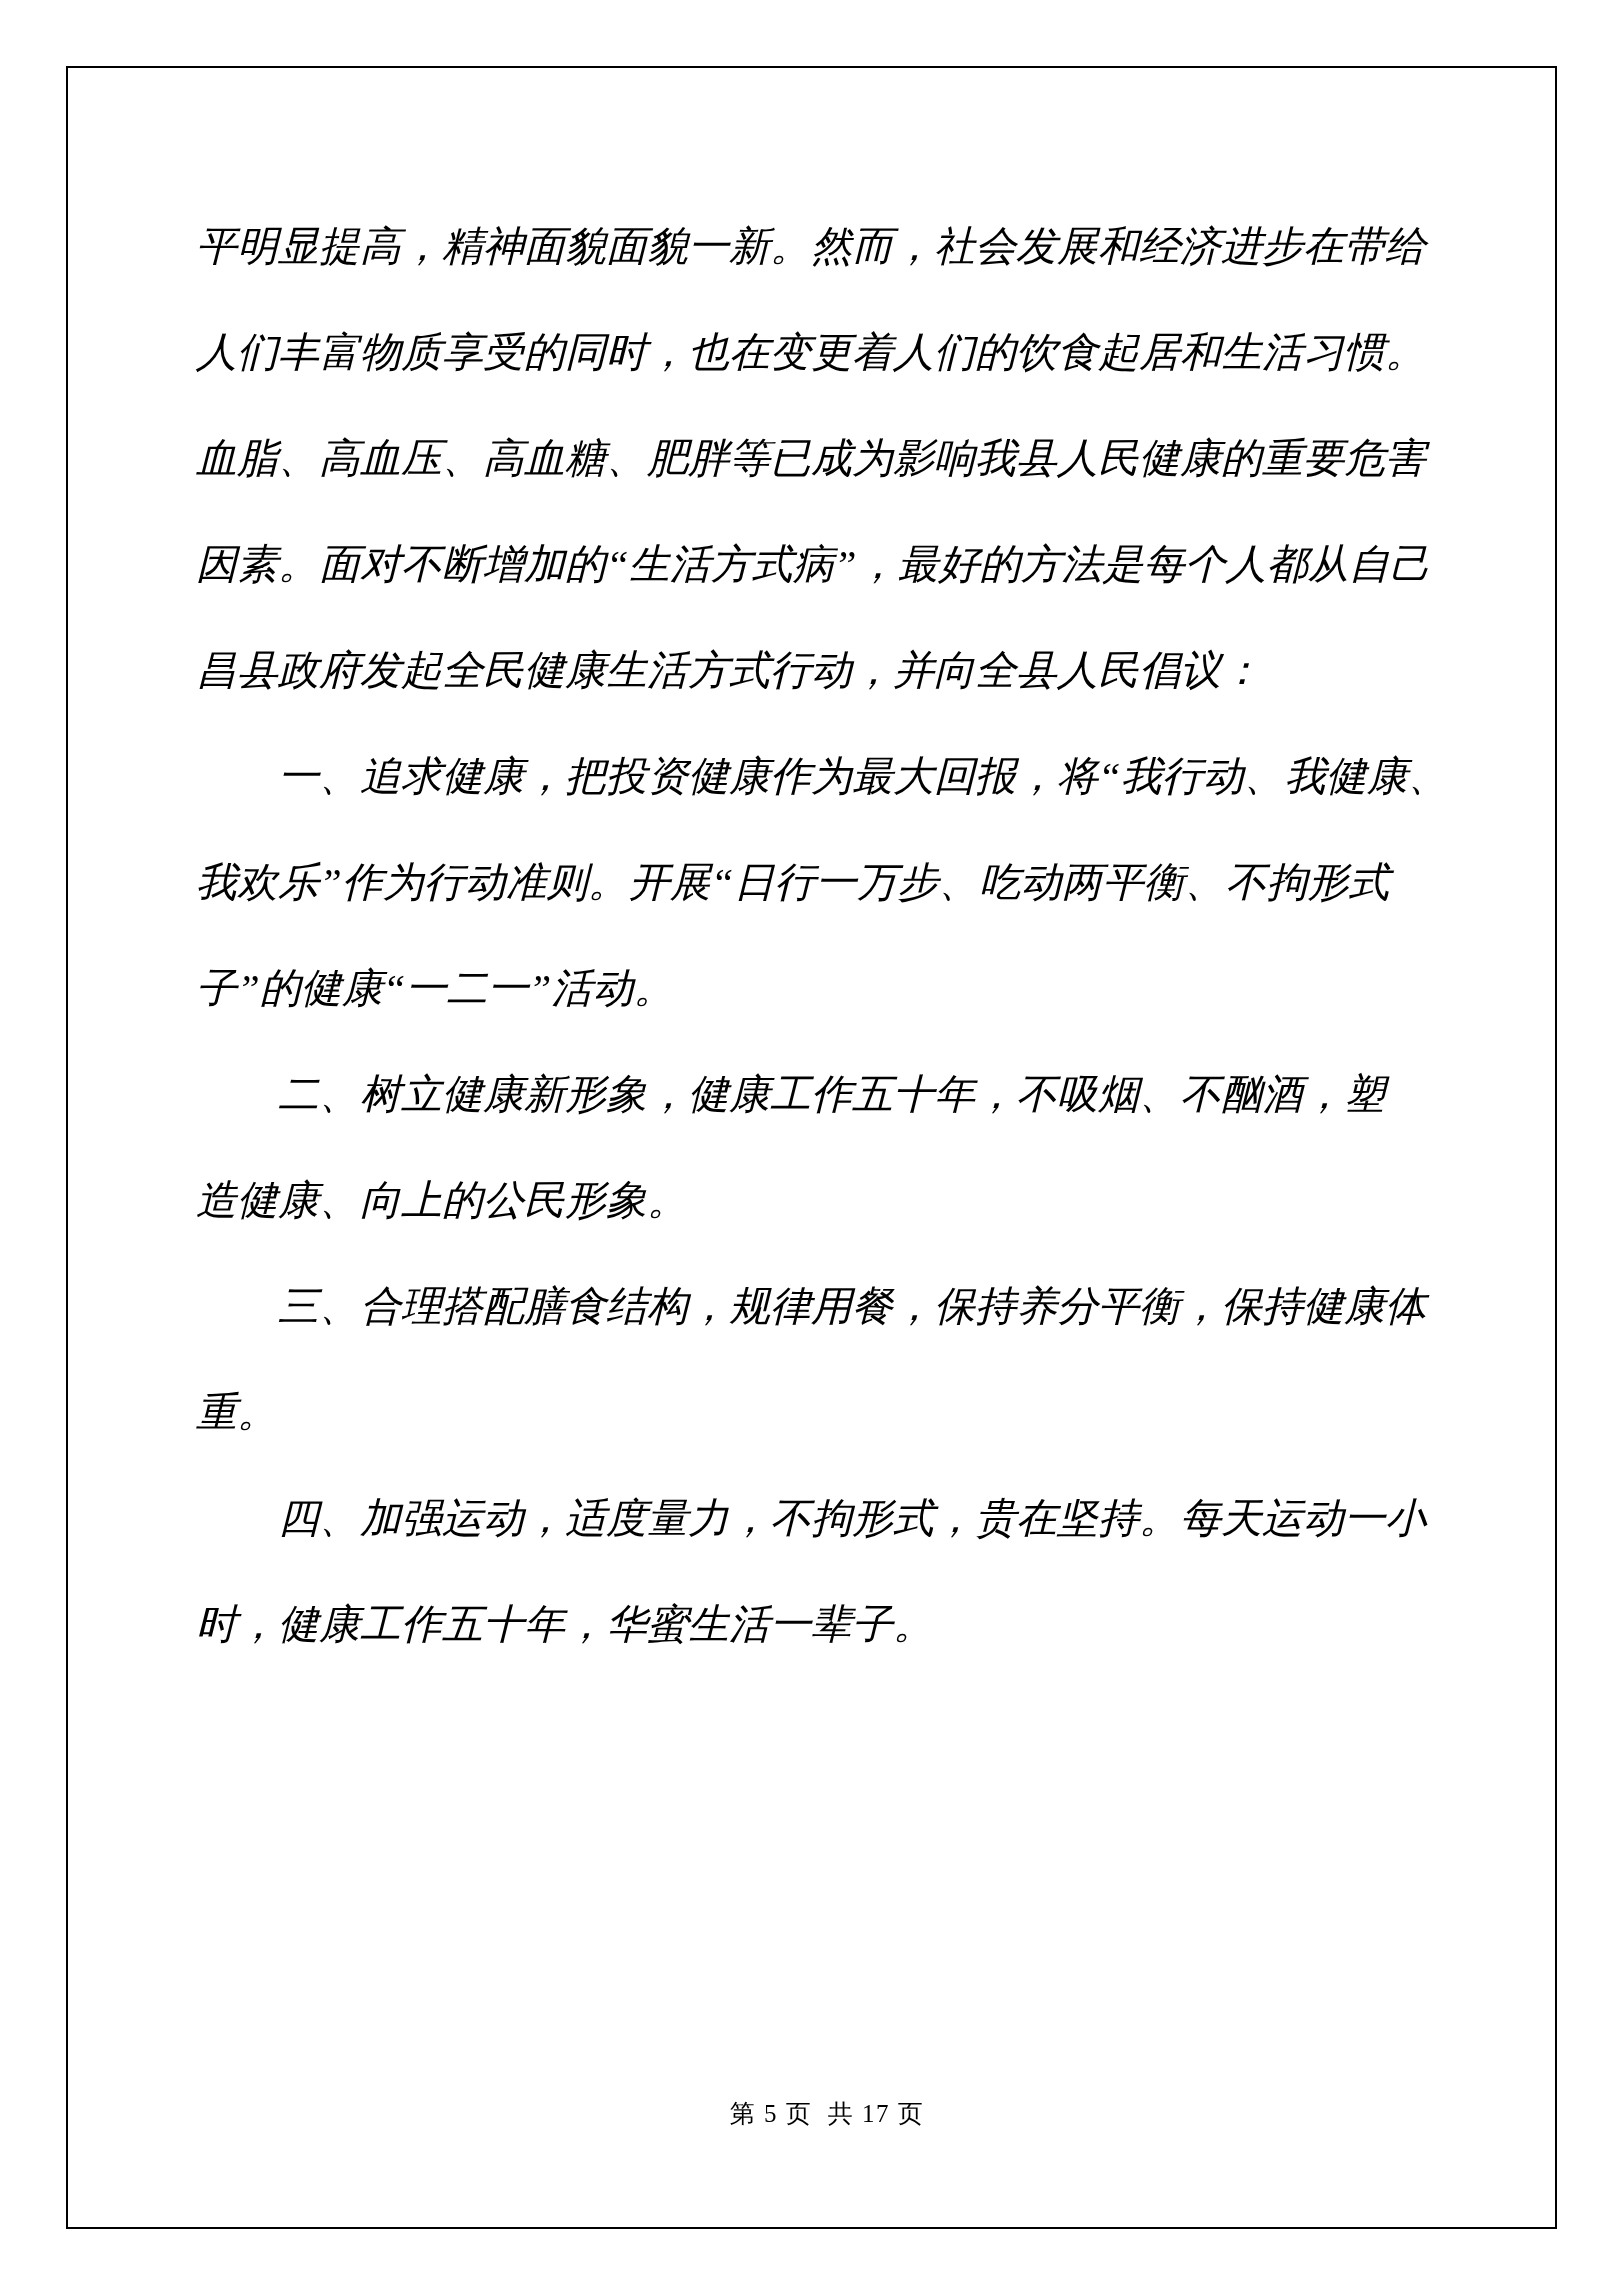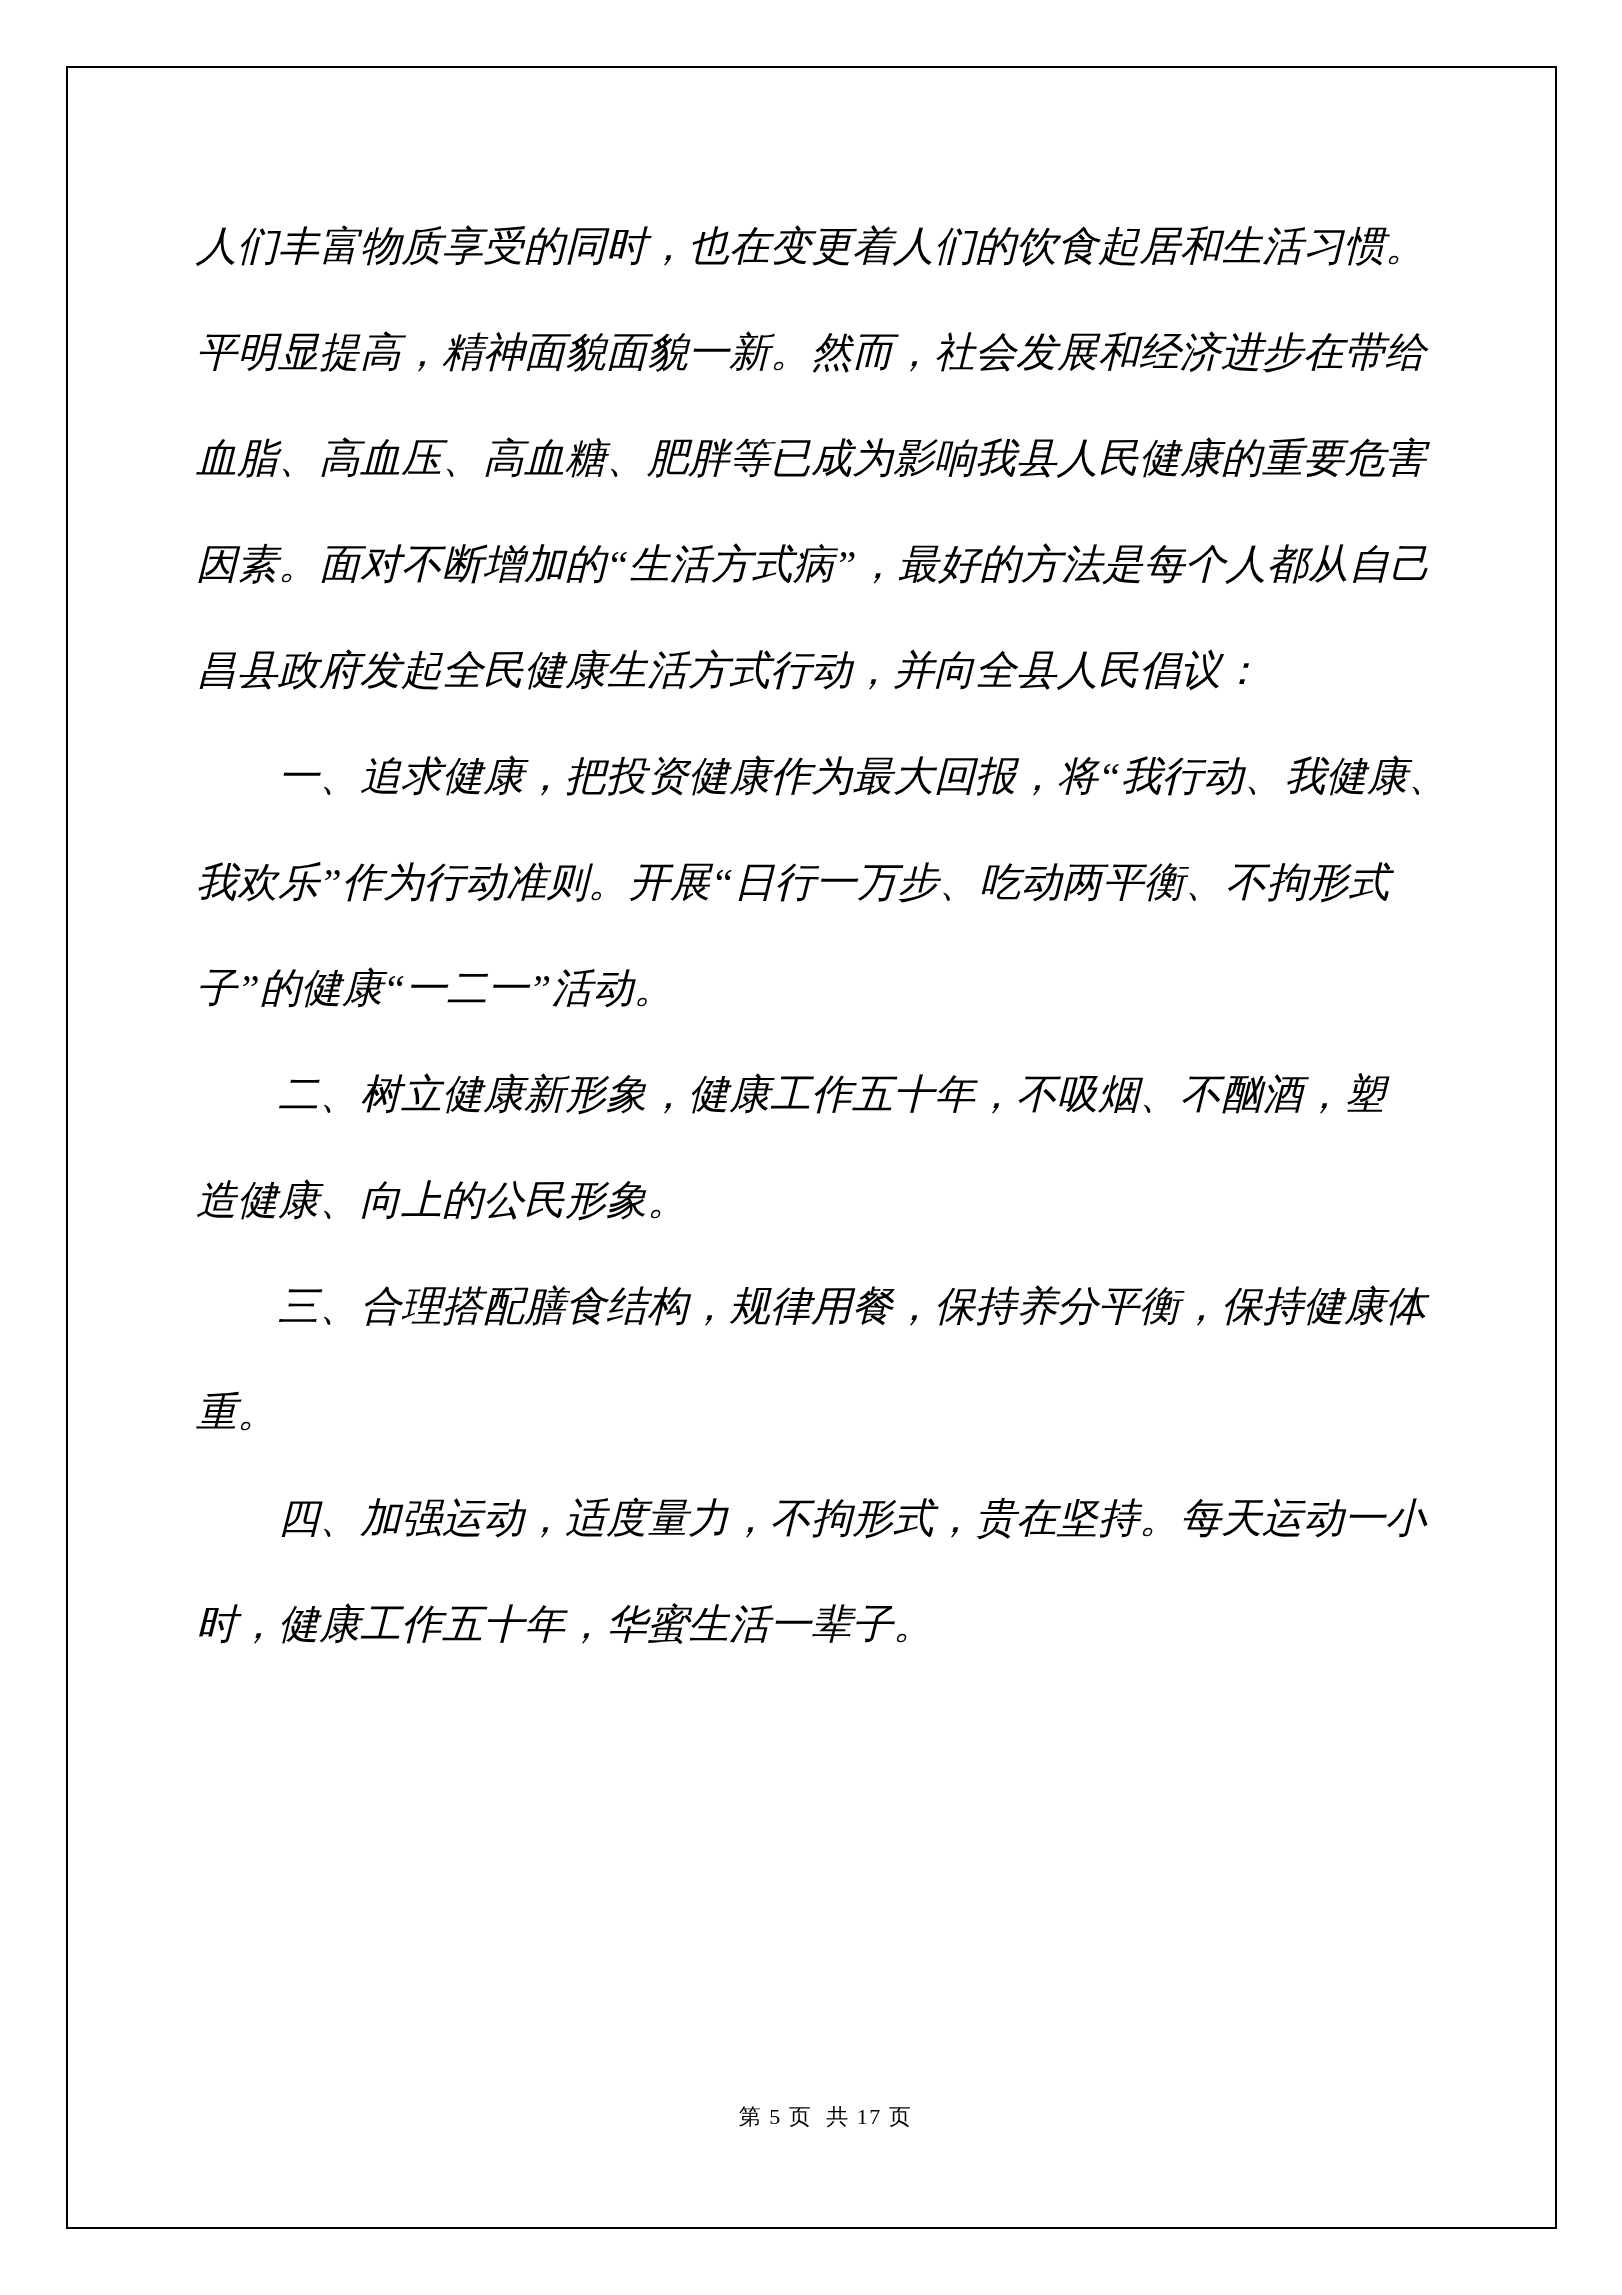--- a/index.html
+++ b/index.html
@@ -40,33 +40,33 @@
   }
   .text-line.indent {
     text-indent: 82px; 
   }
   .footer {
     position: absolute;
     left: 0;
     right: 0;
     bottom: 69px;
     text-align: center;
-    font-size: 22px;
+    font-size: 25px;
     font-style: normal;
     white-space: pre;
     letter-spacing: 1.5px;
   }
 </style>
 </head>
 <body>
 
 <div class="page-border">
   <div class="content">
+    <div class="text-line">平明显提高，精神面貌面貌一新。然而，社会发展和经济进步在带给</div>
     <div class="text-line">人们丰富物质享受的同时，也在变更着人们的饮食起居和生活习惯。</div>
-    <div class="text-line">平明显提高，精神面貌面貌一新。然而，社会发展和经济进步在带给</div>
     <div class="text-line">血脂、高血压、高血糖、肥胖等已成为影响我县人民健康的重要危害</div>
     <div class="text-line">因素。面对不断增加的“生活方式病”，最好的方法是每个人都从自己</div>
     <div class="text-line">昌县政府发起全民健康生活方式行动，并向全县人民倡议：</div>
     <div class="text-line indent">一、追求健康，把投资健康作为最大回报，将“我行动、我健康、</div>
     <div class="text-line">我欢乐”作为行动准则。开展“日行一万步、吃动两平衡、不拘形式</div>
     <div class="text-line">子”的健康“一二一”活动。</div>
     <div class="text-line indent">二、树立健康新形象，健康工作五十年，不吸烟、不酗酒，塑</div>
     <div class="text-line">造健康、向上的公民形象。</div>
     <div class="text-line indent">三、合理搭配膳食结构，规律用餐，保持养分平衡，保持健康体</div>
     <div class="text-line">重。</div>

